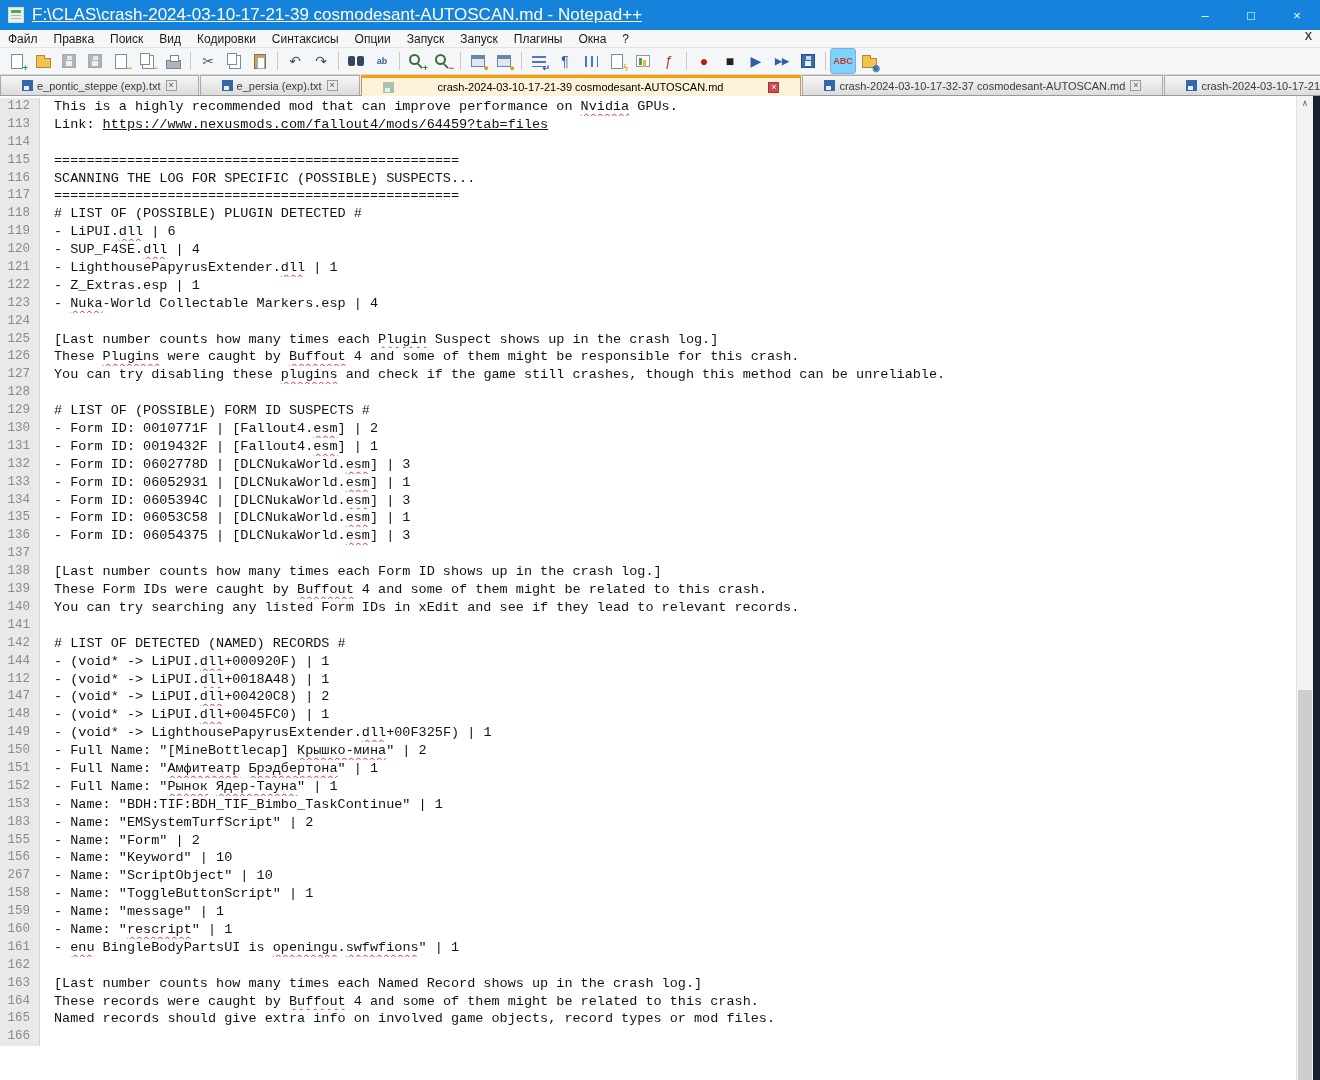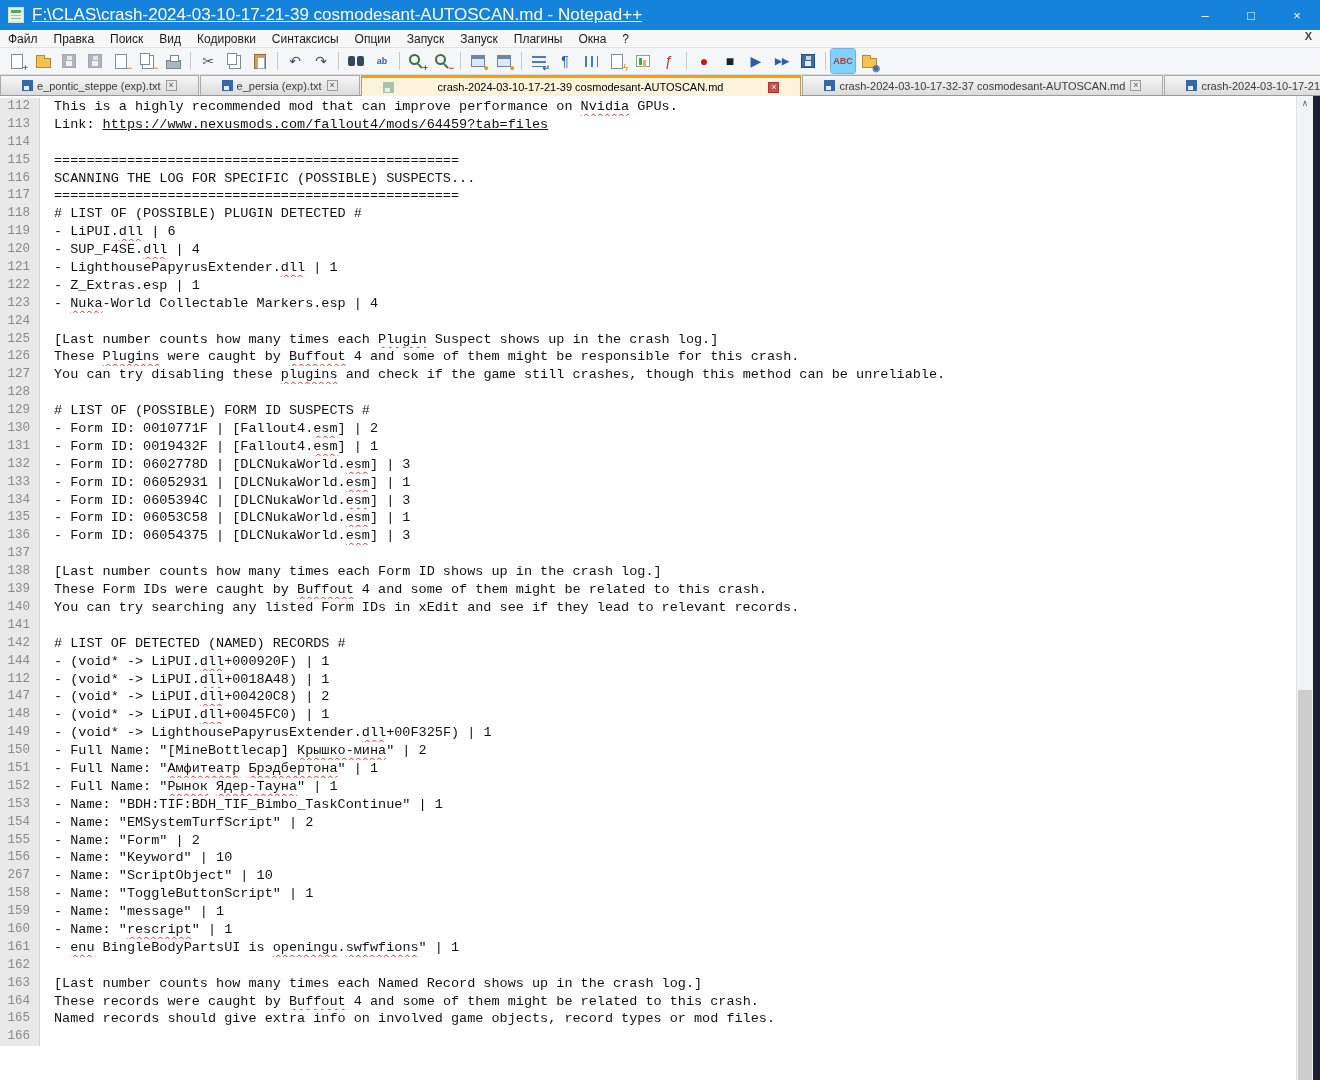--- a/index.html
+++ b/index.html
@@ -482,21 +482,21 @@
           <div class="ln">152</div>
           <div class="fold"></div>
           <div class="lt">- Full Name: "<span class="sq">Рынок</span> <span class="sq">Ядер-Тауна</span>" | 1</div>
         </div>
         <div class="line">
           <div class="ln">153</div>
           <div class="fold"></div>
           <div class="lt">- Name: "BDH:TIF:BDH_TIF_Bimbo_TaskContinue" | 1</div>
         </div>
         <div class="line">
-          <div class="ln">154</div>
+          <div class="ln">183</div>
           <div class="fold"></div>
           <div class="lt">- Name: "EMSystemTurfScript" | 2</div>
         </div>
         <div class="line">
           <div class="ln">155</div>
           <div class="fold"></div>
           <div class="lt">- Name: "Form" | 2</div>
         </div>
         <div class="line">
           <div class="ln">156</div>

